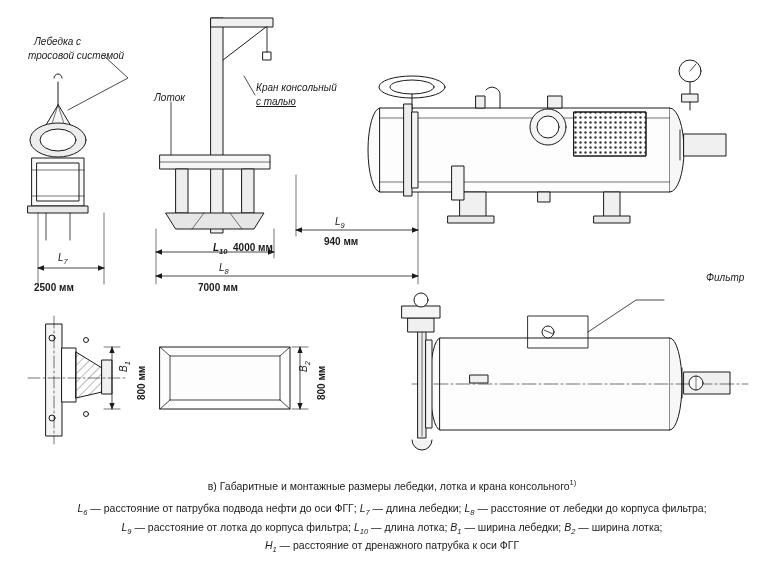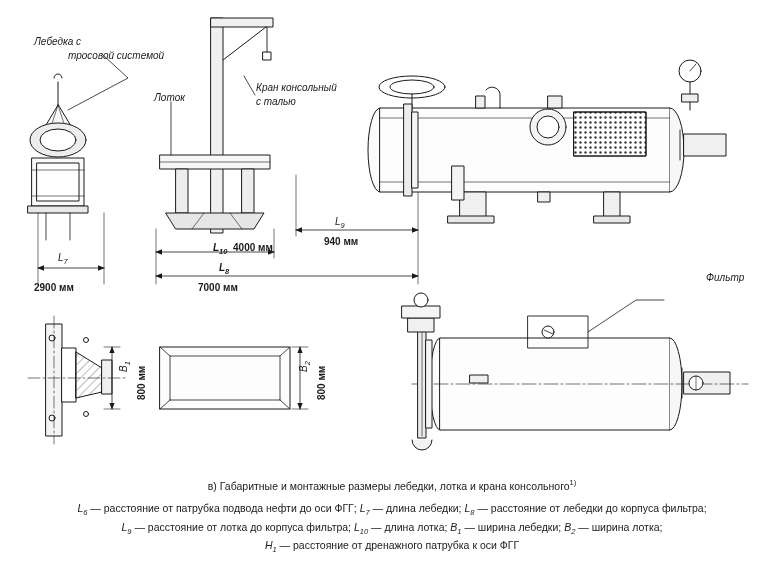--- a/index.html
+++ b/index.html
@@ -220,45 +220,45 @@
         <rect x="462" y="375" width="18" height="8" fill="#f0f0f0"></rect>
 
         <ellipse cx="688" cy="383" rx="7" ry="7" fill="#ffffff"></ellipse>
         <line x1="688" y1="376" x2="688" y2="390" stroke-width="0.6"></line>
       </g>
 
     </g>
   </svg>
 
   <div class="lbl it" style="left:26px;top:36px;">Лебедка с</div>
-  <div class="lbl it" style="left:20px;top:50px;margin-left:40px;">тросовой системой</div>
+  <div class="lbl it" style="left:20px;top:50px;">тросовой системой</div>
 
   <div class="lbl it" style="left:146px;top:92px;">Лоток</div>
 
   <div class="lbl it" style="left:248px;top:82px;">Кран консольный</div>
-  <div class="lbl it" style="left:248px;top:96px;">с талью</div>
+  <div class="lbl it" style="left:248px;top:96px;text-decoration:underline;">с талью</div>
 
   <div class="lbl it" style="left:658px;top:272px;margin-left:40px;">Фильтр</div>
 
   <div class="lbl it" style="left:50px;top:252px;">
     <span>L</span><span class="sub">7</span>
   </div>
-  <div class="lbl b" style="left:26px;top:282px;">2900 мм</div>
+  <div class="lbl b" style="left:26px;top:282px;">2500 мм</div>
 
   <div class="lbl it b" style="left:178px;top:242px;margin-left:27px;">
     <span>L</span><span class="sub">10</span>
     <span style="font-style:normal;">&nbsp;</span><span style="font-style:normal;">4000 мм</span>
   </div>
 
   <div class="lbl it" style="left:327px;top:216px;">
     <span>L</span><span class="sub">9</span>
   </div>
   <div class="lbl b" style="left:316px;top:236px;">940 мм</div>
 
-  <div class="lbl it" style="left:211px;top:262px;font-weight:bold;">
+  <div class="lbl it" style="left:211px;top:262px;">
     <span>L</span><span class="sub">8</span>
   </div>
   <div class="lbl b" style="left:190px;top:282px;">7000 мм</div>
 
   <div class="lbl it" style="left:110px;top:372px;transform:rotate(-90deg);transform-origin:left top;">
     <span>B</span><span class="sub">1</span>
   </div>
   <div class="lbl b" style="left:128px;top:400px;transform:rotate(-90deg);transform-origin:left top;">800 мм</div>
 
   <div class="lbl it" style="left:290px;top:372px;transform:rotate(-90deg);transform-origin:left top;">

